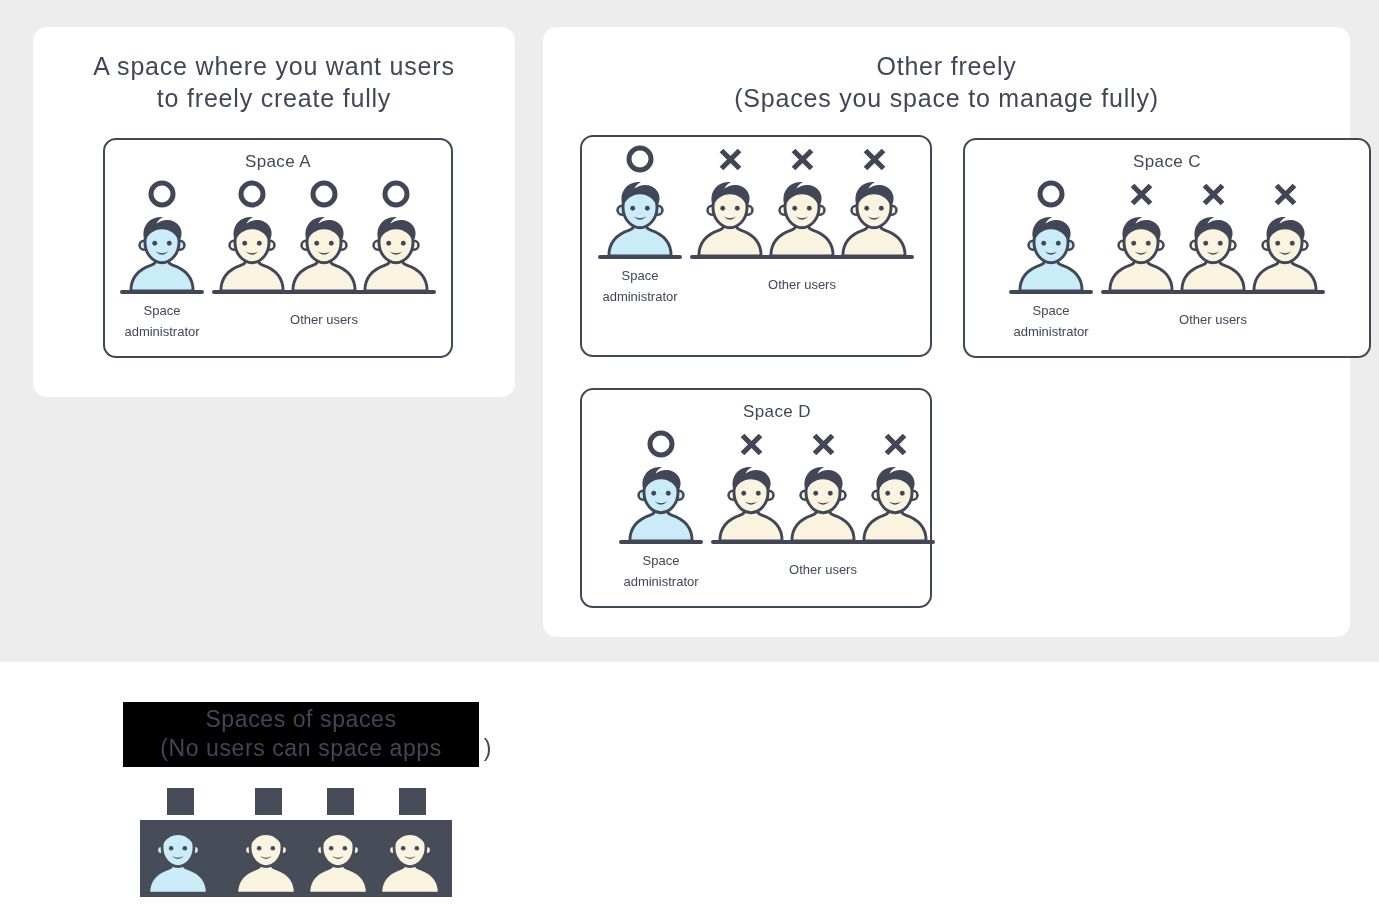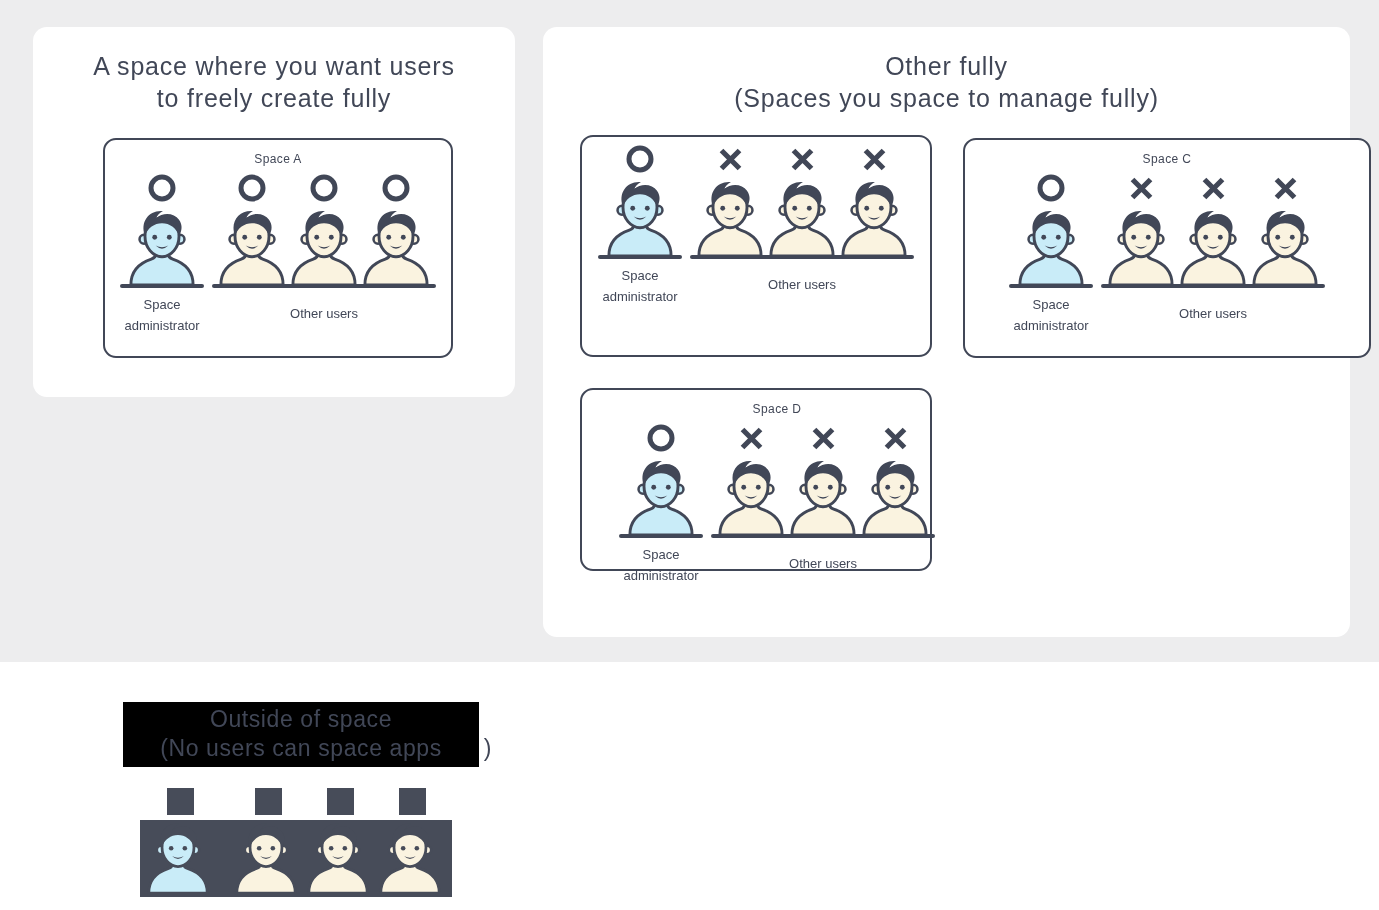--- a/index.html
+++ b/index.html
@@ -19,23 +19,23 @@
     letter-spacing:0.8px;color:#414757;
   }
 
   .space-box{
     position:absolute;box-sizing:border-box;
     border:2.5px solid #414757;border-radius:13px;background:#ffffff;
   }
   .box-a{left:70px;top:111px;width:350px;height:220px;}
   .box-b{left:37px;top:108px;width:352px;height:222px;}
   .box-c{left:420px;top:111px;width:408px;height:220px;}
-  .box-d{left:37px;top:361px;width:352px;height:183px;padding-left:42px;}
-
-  .space-name{padding-top:12px;text-align:center;font-size:12px;letter-spacing:0.4px;}
+  .box-d{left:37px;top:361px;width:352px;height:220px;padding-left:42px;}
+
+  .space-name{padding-top:12px;text-align:center;font-size:17px;letter-spacing:0.4px;}
 
   .groups{display:flex;justify-content:center;gap:16px;margin-top:7px;}
   .group{display:flex;flex-direction:column;align-items:center;}
   .cells{display:flex;}
   .cell{width:72px;display:flex;flex-direction:column;align-items:center;}
   .cell.wide{width:76px;}
   .mark{height:30px;display:flex;align-items:center;justify-content:center;margin-bottom:4px;}
   .person{width:70px;height:78px;display:block;}
   .gline{height:3.5px;background:#414757;width:calc(100% + 8px);margin:-1px -4px 0;border-radius:2px;}
   .glabel{font-size:13px;line-height:21px;text-align:center;margin-top:6px;white-space:nowrap;}
@@ -158,21 +158,21 @@
         </div>
         <div class="gline"></div>
         <div class="glabel others-label">Other users</div>
       </div>
     </div>
   </div>
 </section>
 
 <section class="card card-right">
   <div class="card-title">
-    <div>Other fully</div>
+    <div>Other freely</div>
     <div>(Spaces you space to manage fully)</div>
   </div>
 
   <div class="space-box box-b">
     <div class="groups">
       <div class="group">
         <div class="cells">
           <div class="cell wide">
             <div class="mark">
               <svg class="mark-svg" width="30" height="30" viewBox="0 0 30 30">
@@ -346,21 +346,21 @@
           </div>
         </div>
         <div class="gline"></div>
         <div class="glabel others-label">Other users</div>
       </div>
     </div>
   </div>
 </section>
 
 <div class="outside-title">
-  <div>Outside of space</div>
+  <div>Spaces of spaces</div>
   <div>(No users can space apps</div>
   <span class="paren">)</span>
 </div>
 
 <div class="squares-row">
   <div class="cells">
     <div class="cell wide">
         <div class="square"></div>
       </div>
   </div>

